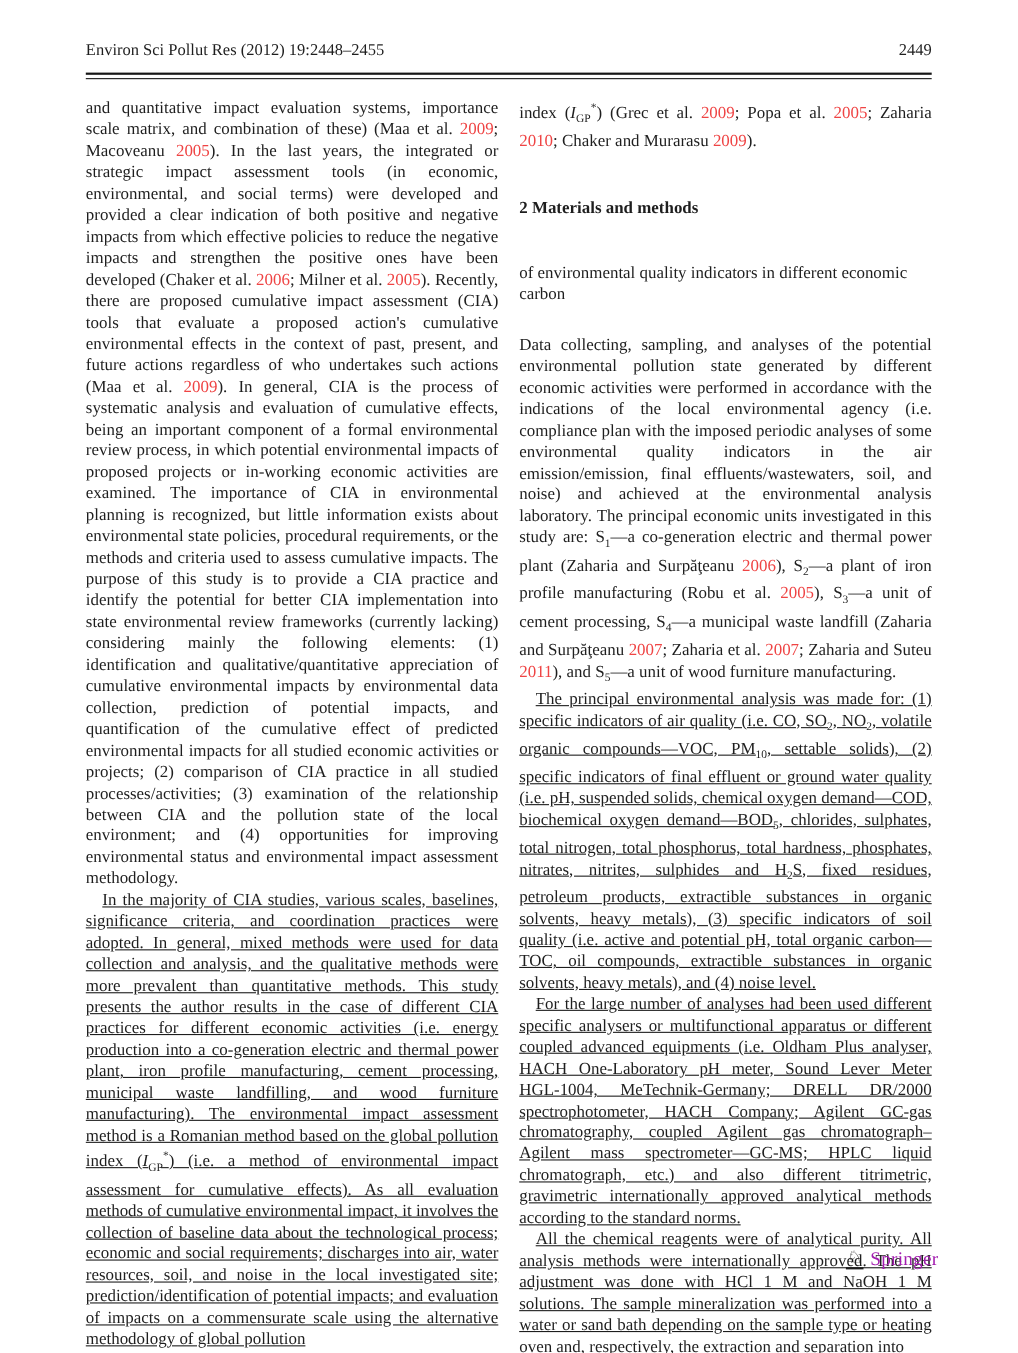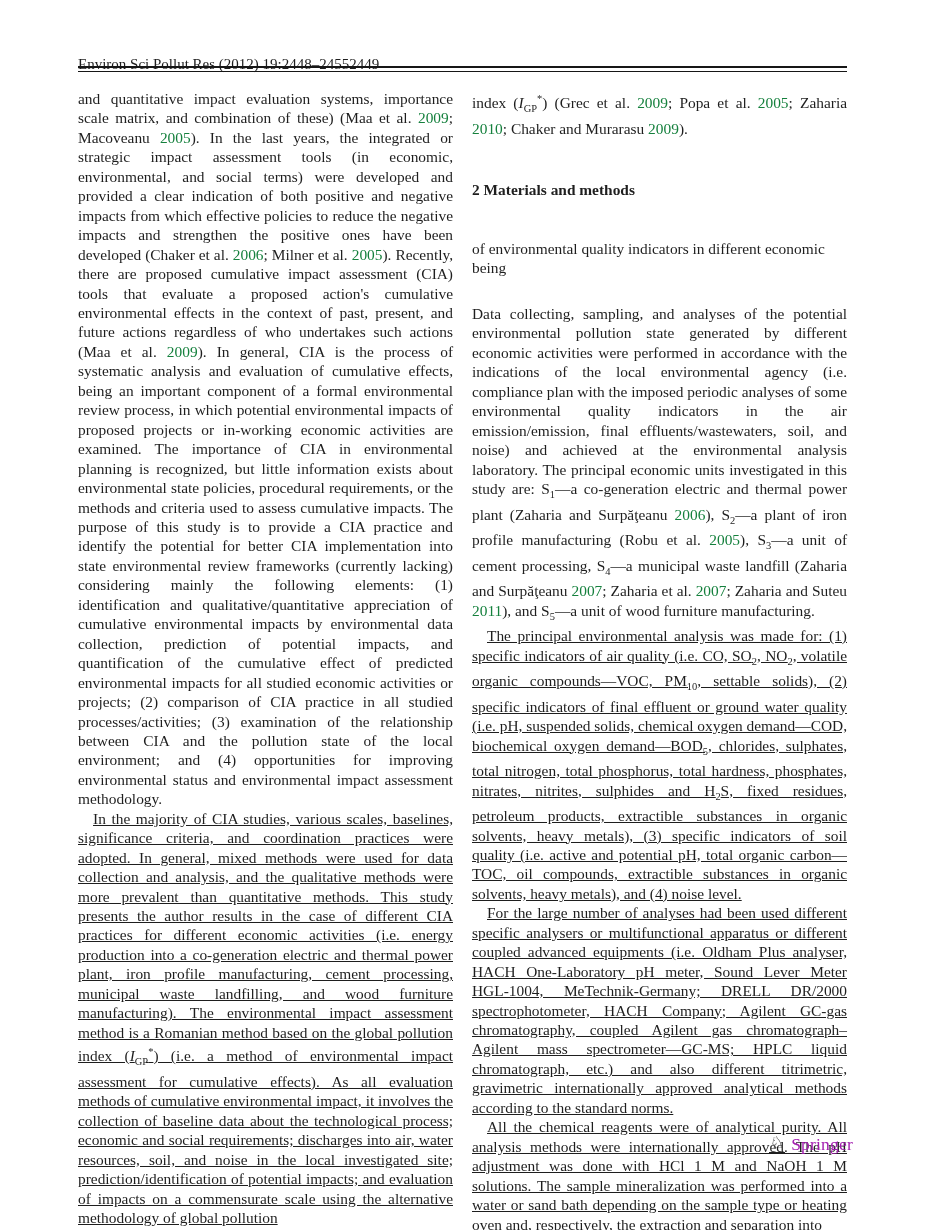--- a/index.html
+++ b/index.html
@@ -2,22 +2,22 @@
 <html><head>
 <meta charset="utf-8">
 <style>
   html, body { margin:0; padding:0; }
   body {
     width:925px; height:1230px; position:relative; overflow:hidden;
     background:#ffffff; color:#1e1e1e;
     font-family:"Liberation Serif","DejaVu Serif",serif;
   }
   .page-header {
-    position:absolute; left:78px; top:56px; width:769px;
-    display:flex; 
+    position:absolute; left:78px; top:38px; width:769px;
+    display:flex; justify-content:space-between;
     font-size:15px; line-height:17px;
   }
   .header-rule {
     position:absolute; left:78px; top:66px; width:769px; height:3px;
     border-top:2px solid #161616; border-bottom:1px solid #161616;
   }
   .columns {
     position:absolute; left:78px; top:89px; width:769px;
     display:flex; gap:19px;
   }
@@ -28,21 +28,21 @@
   }
   .paragraph.indent { text-indent:15px;text-decoration:underline; }
   .section-heading {
     font-size:15.4px; line-height:19.45px; font-weight:bold;
     margin:42px 0 20px 0;
   }
   .subsection-heading {
     font-size:15.4px; line-height:19.45px; font-weight:normal;
     margin:0 0 26px 0;
   }
-  .cite { color:#15803d; }
+  .cite { color:#ef4444; }
   .it { font-style:italic; }
   .paragraph sub { font-size:68%; }
   .paragraph sup { font-size:68%; }
   .page-footer {
     position:absolute; top:1134px; right:72px;
     display:flex; align-items:center; gap:6px;
   }
   .knight-icon {
     font-family:"DejaVu Sans",sans-serif; font-size:16px; line-height:1;
     border-bottom:2px solid #1e1e1e; padding:0 1px 1px 1px; color:#1e1e1e;
@@ -60,21 +60,21 @@
 <div class="header-rule"></div>
 
 <div class="columns">
   <div class="column" id="col-left">
       <p class="paragraph"><span>and quantitative impact evaluation systems, importance scale matrix, and combination of these) (Maa et al. </span><span class="cite">2009</span><span>; Macoveanu </span><span class="cite">2005</span><span>). In the last years, the integrated or strategic impact assessment tools (in economic, environmental, and social terms) were developed and provided a clear indication of both positive and negative impacts from which effective policies to reduce the negative impacts and strengthen the positive ones have been developed (Chaker et al. </span><span class="cite">2006</span><span>; Milner et al. </span><span class="cite">2005</span><span>). Recently, there are proposed cumulative impact assessment (CIA) tools that evaluate a proposed action's cumulative environmental effects in the context of past, present, and future actions regardless of who undertakes such actions (Maa et al. </span><span class="cite">2009</span><span>). In general, CIA is the process of systematic analysis and evaluation of cumulative effects, being an important component of a formal environmental review process, in which potential environmental impacts of proposed projects or in-working economic activities are examined. The importance of CIA in environmental planning is recognized, but little information exists about environmental state policies, procedural requirements, or the methods and criteria used to assess cumulative impacts. The purpose of this study is to provide a CIA practice and identify the potential for better CIA implementation into state environmental review frameworks (currently lacking) considering mainly the following elements: (1) identification and qualitative/quantitative appreciation of cumulative environmental impacts by environmental data collection, prediction of potential impacts, and quantification of the cumulative effect of predicted environmental impacts for all studied economic activities or projects; (2) comparison of CIA practice in all studied processes/activities; (3) examination of the relationship between CIA and the pollution state of the local environment; and (4) opportunities for improving environmental status and environmental impact assessment methodology.</span></p>
       <p class="paragraph indent"><span>In the majority of CIA studies, various scales, baselines, significance criteria, and coordination practices were adopted. In general, mixed methods were used for data collection and analysis, and the qualitative methods were more prevalent than quantitative methods. This study presents the author results in the case of different CIA practices for different economic activities (i.e. energy production into a co-generation electric and thermal power plant, iron profile manufacturing, cement processing, municipal waste landfilling, and wood furniture manufacturing). The environmental impact assessment method is a Romanian method based on the global pollution index (</span><span class="it">I</span><sub>GP</sub><sup>*</sup><span>) (i.e. a method of environmental impact assessment for cumulative effects). As all evaluation methods of cumulative environmental impact, it involves the collection of baseline data about the technological process; economic and social requirements; discharges into air, water resources, soil, and noise in the local investigated site; prediction/identification of potential impacts; and evaluation of impacts on a commensurate scale using the alternative methodology of global pollution</span></p>
     </div>
   <div class="column" id="col-right">
       <p class="paragraph"><span>index (</span><span class="it">I</span><sub>GP</sub><sup>*</sup><span>) (Grec et al. </span><span class="cite">2009</span><span>; Popa et al. </span><span class="cite">2005</span><span>; Zaharia </span><span class="cite">2010</span><span>; Chaker and Murarasu </span><span class="cite">2009</span><span>).</span></p>
       <h2 class="section-heading"><span>2 Materials and methods</span></h2>
-      <h3 class="subsection-heading"><br><span>of environmental quality indicators in different economic</span><br><span>being</span></h3>
+      <h3 class="subsection-heading"><br><span>of environmental quality indicators in different economic</span><br><span>carbon</span></h3>
       <p class="paragraph"><span>Data collecting, sampling, and analyses of the potential environmental pollution state generated by different economic activities were performed in accordance with the indications of the local environmental agency (i.e. compliance plan with the imposed periodic analyses of some environmental quality indicators in the air emission/emission, final effluents/wastewaters, soil, and noise) and achieved at the environmental analysis laboratory. The principal economic units investigated in this study are: S</span><sub>1</sub><span>—a co-generation electric and thermal power plant (Zaharia and Surpăţeanu </span><span class="cite">2006</span><span>), S</span><sub>2</sub><span>—a plant of iron profile manufacturing (Robu et al. </span><span class="cite">2005</span><span>), S</span><sub>3</sub><span>—a unit of cement processing, S</span><sub>4</sub><span>—a municipal waste landfill (Zaharia and Surpăţeanu </span><span class="cite">2007</span><span>; Zaharia et al. </span><span class="cite">2007</span><span>; Zaharia and Suteu </span><span class="cite">2011</span><span>), and S</span><sub>5</sub><span>—a unit of wood furniture manufacturing.</span></p>
       <p class="paragraph indent"><span>The principal environmental analysis was made for: (1) specific indicators of air quality (i.e. CO, SO</span><sub>2</sub><span>, NO</span><sub>2</sub><span>, volatile organic compounds—VOC, PM</span><sub>10</sub><span>, settable solids), (2) specific indicators of final effluent or ground water quality (i.e. pH, suspended solids, chemical oxygen demand—COD, biochemical oxygen demand—BOD</span><sub>5</sub><span>, chlorides, sulphates, total nitrogen, total phosphorus, total hardness, phosphates, nitrates, nitrites, sulphides and H</span><sub>2</sub><span>S, fixed residues, petroleum products, extractible substances in organic solvents, heavy metals), (3) specific indicators of soil quality (i.e. active and potential pH, total organic carbon—TOC, oil compounds, extractible substances in organic solvents, heavy metals), and (4) noise level.</span></p>
       <p class="paragraph indent"><span>For the large number of analyses had been used different specific analysers or multifunctional apparatus or different coupled advanced equipments (i.e. Oldham Plus analyser, HACH One-Laboratory pH meter, Sound Lever Meter HGL-1004, MeTechnik-Germany; DRELL DR/2000 spectrophotometer, HACH Company; Agilent GC-gas chromatography, coupled Agilent gas chromatograph–Agilent mass spectrometer—GC-MS; HPLC liquid chromatograph, etc.) and also different titrimetric, gravimetric internationally approved analytical methods according to the standard norms.</span></p>
       <p class="paragraph indent"><span>All the chemical reagents were of analytical purity. All analysis methods were internationally approved. The pH adjustment was done with HCl 1 M and NaOH 1 M solutions. The sample mineralization was performed into a water or sand bath depending on the sample type or heating oven and, respectively, the extraction and separation into</span></p>
     </div>
 </div>
 
 <div class="page-footer">
   <span class="knight-icon">♘</span>
   <span class="publisher-name">Springer</span>

